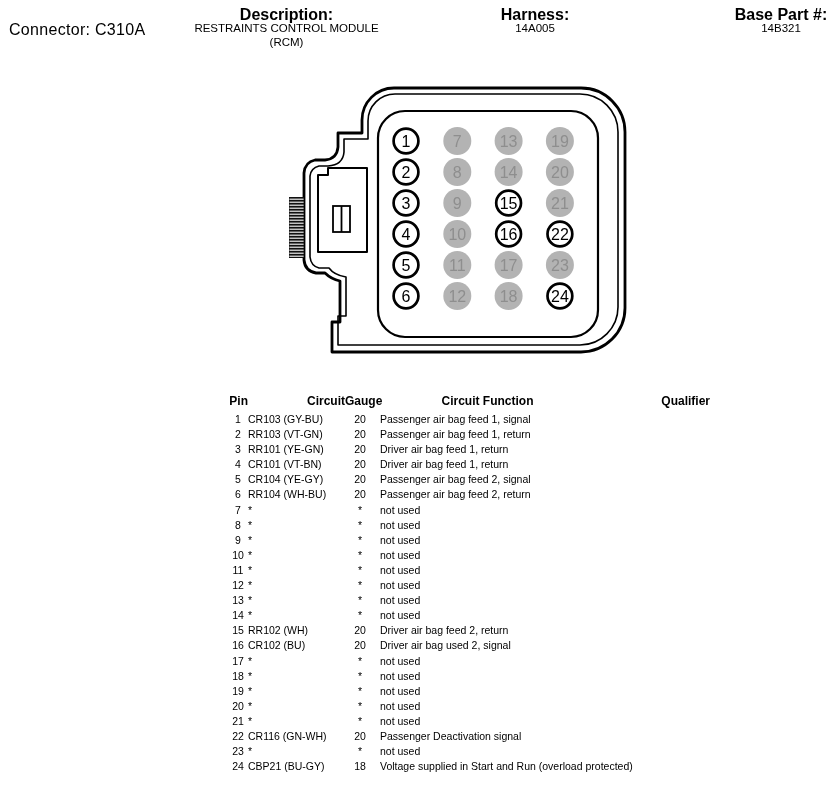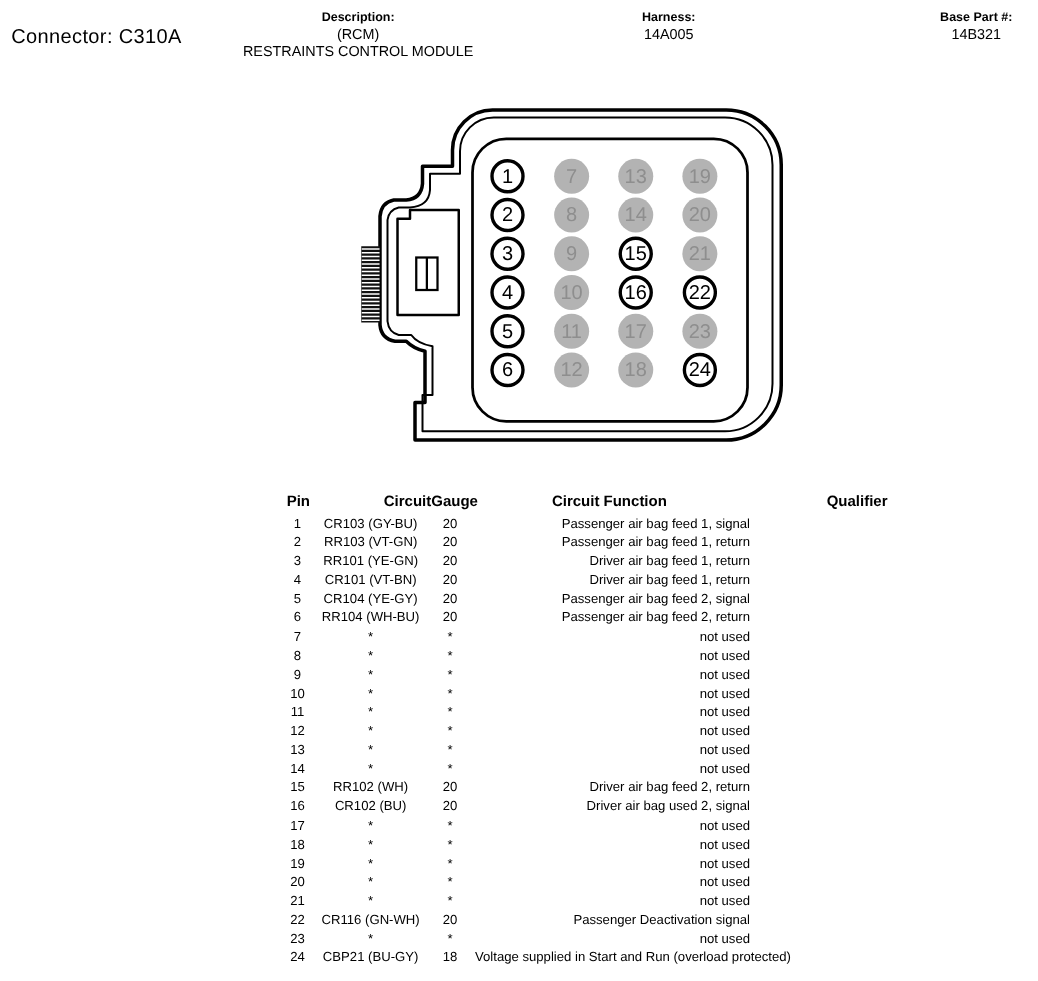--- a/index.html
+++ b/index.html
@@ -11,21 +11,21 @@
 
   
   .conn-title {
     position:absolute; left:9px; top:21px;
     font-size:16px; font-weight:normal; letter-spacing:0.3px; white-space:nowrap;
   }
   .hdr-block { position:absolute; top:8px; text-align:center; }
   .hdr-desc    { left:169px; width:235px; }
   .hdr-harness { left:460px; width:150px; }
   .hdr-base    { left:720px; width:122px; }
-  .hdr-label { font-size:10px; font-weight:bold; line-height:14px; }
+  .hdr-label { font-size:16px; font-weight:bold; line-height:14px; }
   .hdr-value { font-size:11.5px; line-height:13.5px; }
 
   
   .connector-svg { position:absolute; left:280px; top:80px; }
   .pin-num       { font-family:"Liberation Sans", sans-serif; font-size:16px; }
 
   
   .pin-table { position:absolute; left:228px; top:393px; }
   .pt-grid {
     display:grid;
@@ -33,37 +33,37 @@
   }
   .pt-head .cell {
     font-size:12px; font-weight:bold; height:19px; line-height:17px;
     white-space:nowrap; text-align:right;
   }
   .pt-body .cell {
     font-size:10.5px; height:15.1px; line-height:15.1px;
     white-space:nowrap; box-sizing:border-box;
   }
   .c-pin  { text-align:center; }
-  .c-circ { text-align:center; }
+  .c-circ { text-align:left; }
   .c-gaug { text-align:center; }
-  .c-func { text-align:right; padding-left:5px; }
+  .c-func { text-align:left; padding-left:5px; }
   .c-qual { text-align:center; }
   .pt-head .c-func { padding-left:0; text-align:center; }
 </style>
 </head>
 <body>
 
 <div class="page">
 
   <div class="conn-title">Connector: C310A</div>
 
   <div class="hdr-block hdr-desc">
     <div class="hdr-label">Description:</div>
+    <div class="hdr-value">RESTRAINTS CONTROL MODULE</div>
     <div class="hdr-value">(RCM)</div>
-    <div class="hdr-value">RESTRAINTS CONTROL MODULE</div>
   </div>
 
   <div class="hdr-block hdr-harness">
     <div class="hdr-label">Harness:</div>
     <div class="hdr-value">14A005</div>
   </div>
 
   <div class="hdr-block hdr-base">
     <div class="hdr-label">Base Part #:</div>
     <div class="hdr-value">14B321</div>

